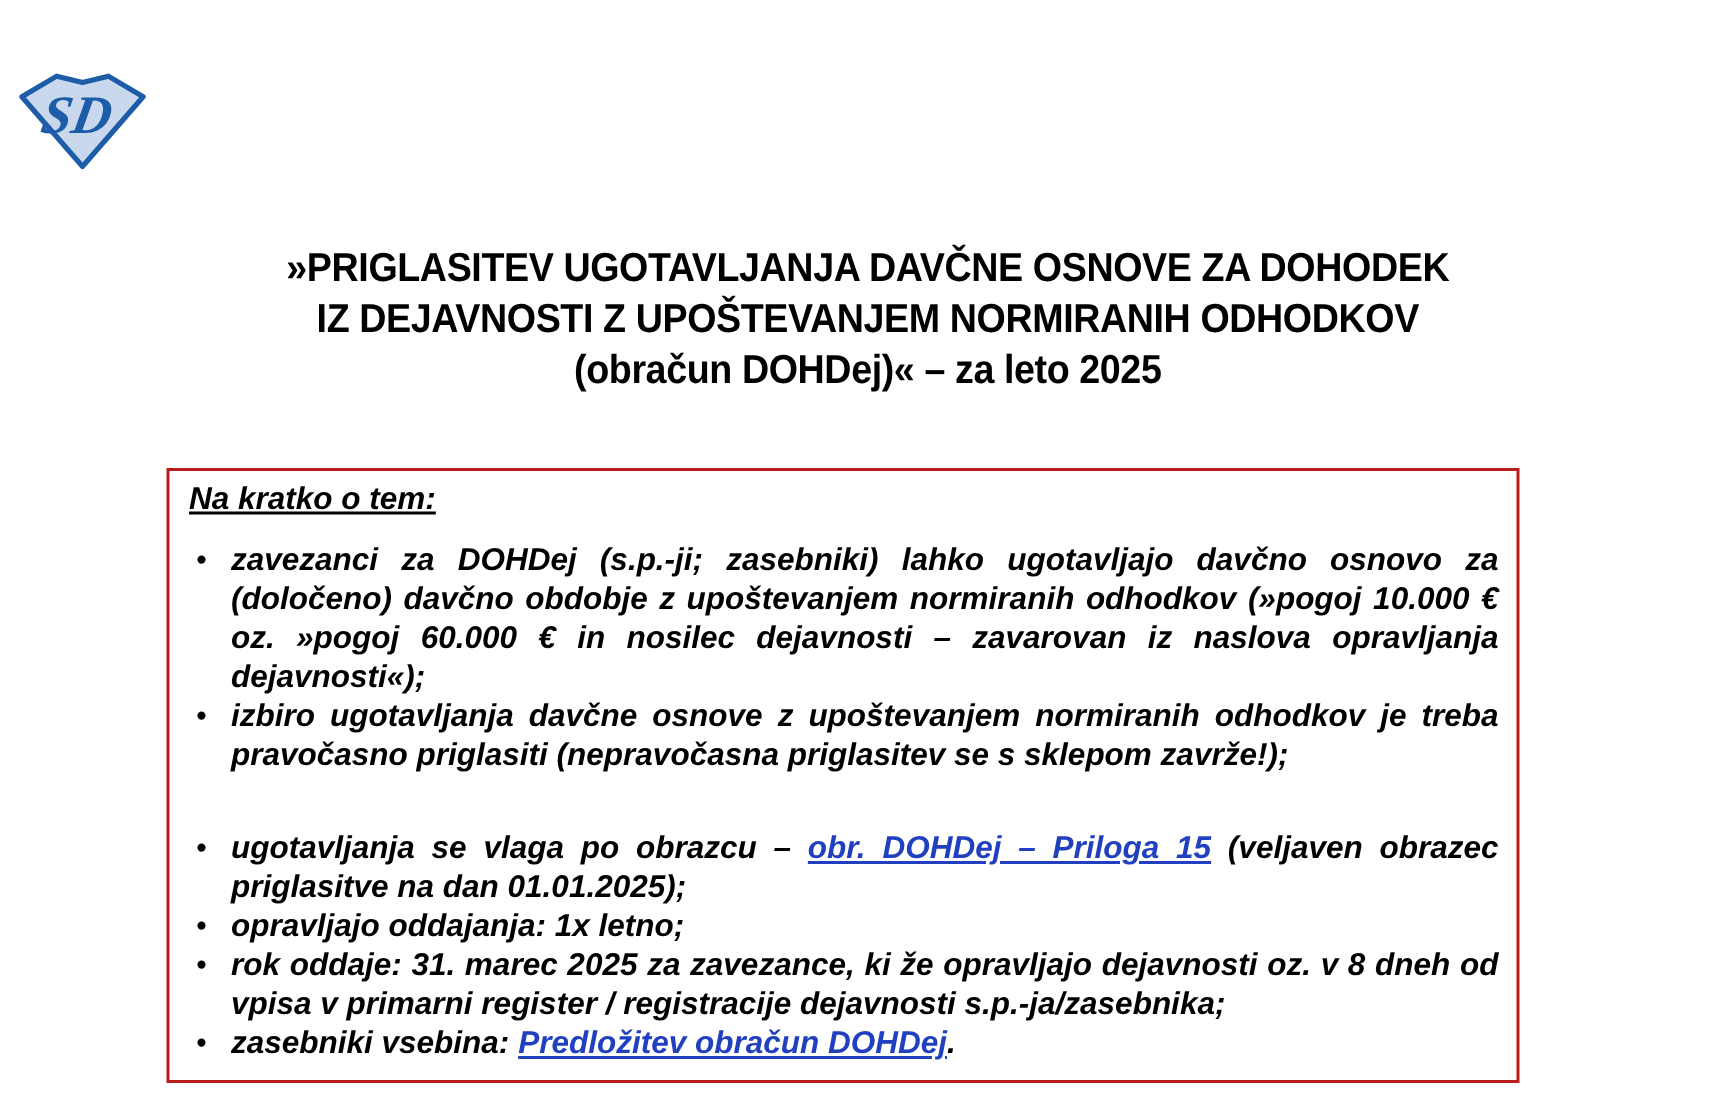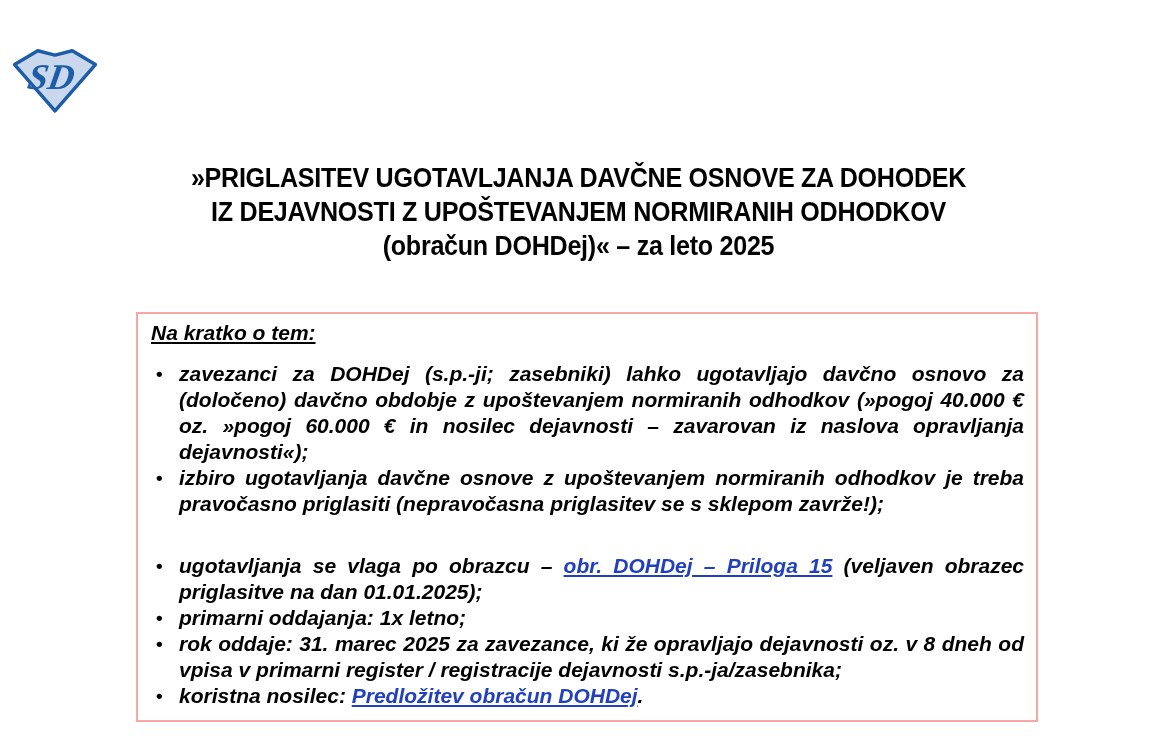--- a/index.html
+++ b/index.html
@@ -28,23 +28,23 @@
     font-weight: bold;
     font-size: 27px;
     line-height: 34px;
     letter-spacing: -0.3px;
     transform: scaleX(0.93);
   }
 
   
   .info-box {
     position: absolute;
-    left: 136px; top: 312px;
+    left: 111px; top: 312px;
     width: 902px; height: 410px;
-    border: 2px solid #fca5a5;
+    border: 2px solid #b91c1c;
     padding: 7px 12px 0 13px;
   }
   .info-heading {
     font-size: 21px;
     font-weight: bold;
     font-style: italic;
     text-decoration: underline;
     margin-bottom: 16px;
   }
   .bullet-list {
@@ -83,20 +83,20 @@
 
 <div class="title">
   <div>»PRIGLASITEV UGOTAVLJANJA DAVČNE OSNOVE ZA DOHODEK</div>
   <div>IZ DEJAVNOSTI Z UPOŠTEVANJEM NORMIRANIH ODHODKOV</div>
   <div>(obračun DOHDej)« – za leto 2025</div>
 </div>
 
 <div class="info-box">
   <div class="info-heading">Na kratko o tem:</div>
   <div class="bullet-list">
-      <div class="bullet"><span class="marker">•</span><span>zavezanci za DOHDej (s.p.-ji; zasebniki) lahko ugotavljajo davčno osnovo za (določeno) davčno obdobje z upoštevanjem normiranih odhodkov (»pogoj 40.000 € oz. »pogoj 60.000 € in nosilec dejavnosti – zavarovan iz naslova opravljanja dejavnosti«);</span></div>
+      <div class="bullet"><span class="marker">•</span><span>zavezanci za DOHDej (s.p.-ji; zasebniki) lahko ugotavljajo davčno osnovo za (določeno) davčno obdobje z upoštevanjem normiranih odhodkov (»pogoj 10.000 € oz. »pogoj 60.000 € in nosilec dejavnosti – zavarovan iz naslova opravljanja dejavnosti«);</span></div>
       <div class="bullet gap-after"><span class="marker">•</span><span>izbiro ugotavljanja davčne osnove z upoštevanjem normiranih odhodkov je treba pravočasno priglasiti (nepravočasna priglasitev se s sklepom zavrže!);</span></div>
       <div class="bullet"><span class="marker">•</span><span>ugotavljanja se vlaga po obrazcu – </span><a class="doclink" href="#">obr. DOHDej – Priloga 15</a><span> (veljaven obrazec priglasitve na dan 01.01.2025);</span></div>
-      <div class="bullet"><span class="marker">•</span><span>primarni oddajanja: 1x letno;</span></div>
+      <div class="bullet"><span class="marker">•</span><span>opravljajo oddajanja: 1x letno;</span></div>
       <div class="bullet"><span class="marker">•</span><span>rok oddaje: 31. marec 2025 za zavezance, ki že opravljajo dejavnosti oz. v 8 dneh od vpisa v primarni register / registracije dejavnosti s.p.-ja/zasebnika;</span></div>
-      <div class="bullet"><span class="marker">•</span><span>koristna nosilec: </span><a class="doclink" href="#">Predložitev obračun DOHDej</a><span>.</span></div>
+      <div class="bullet"><span class="marker">•</span><span>zasebniki vsebina: </span><a class="doclink" href="#">Predložitev obračun DOHDej</a><span>.</span></div>
     </div>
 </div>
 
 </body></html>

